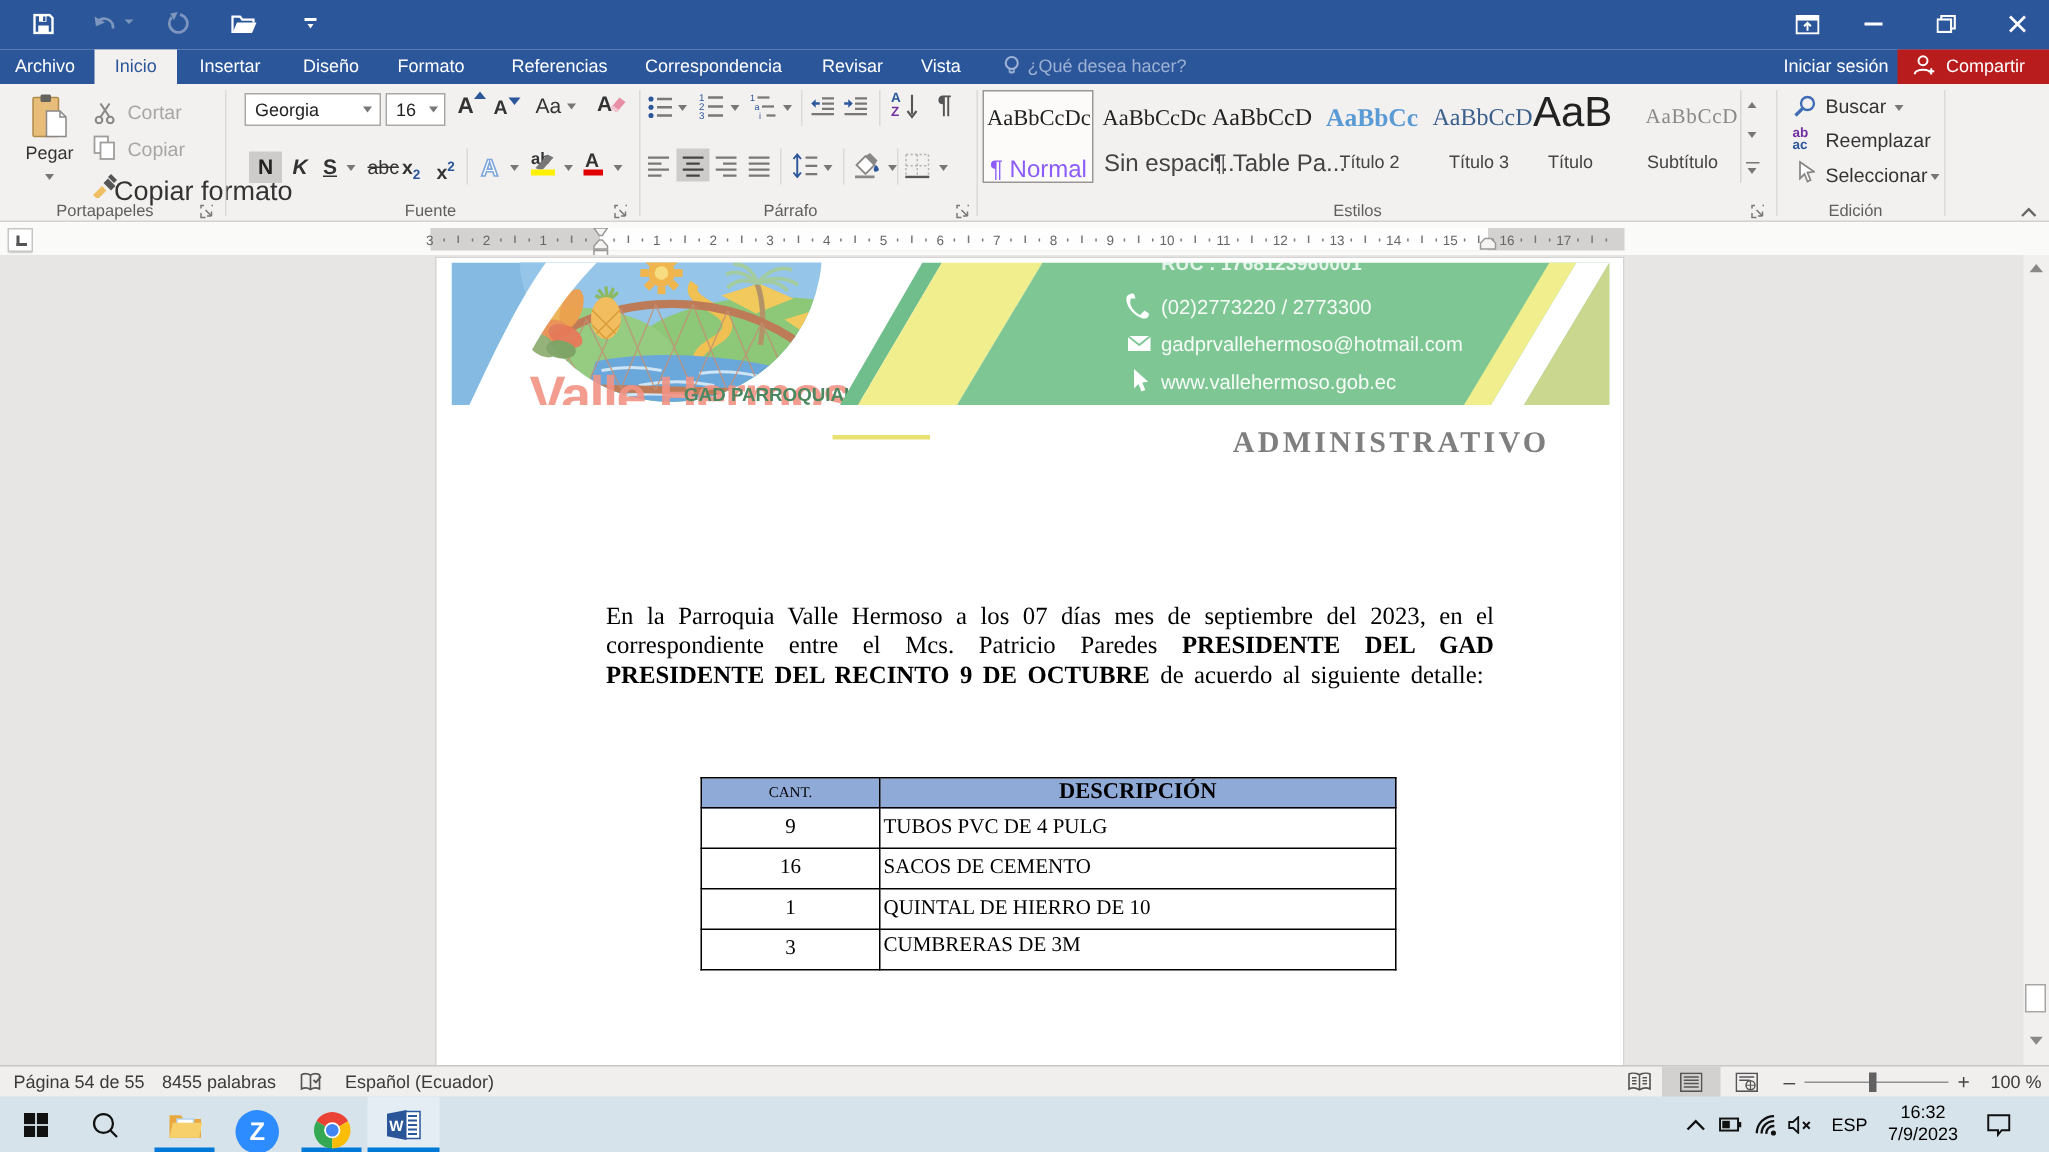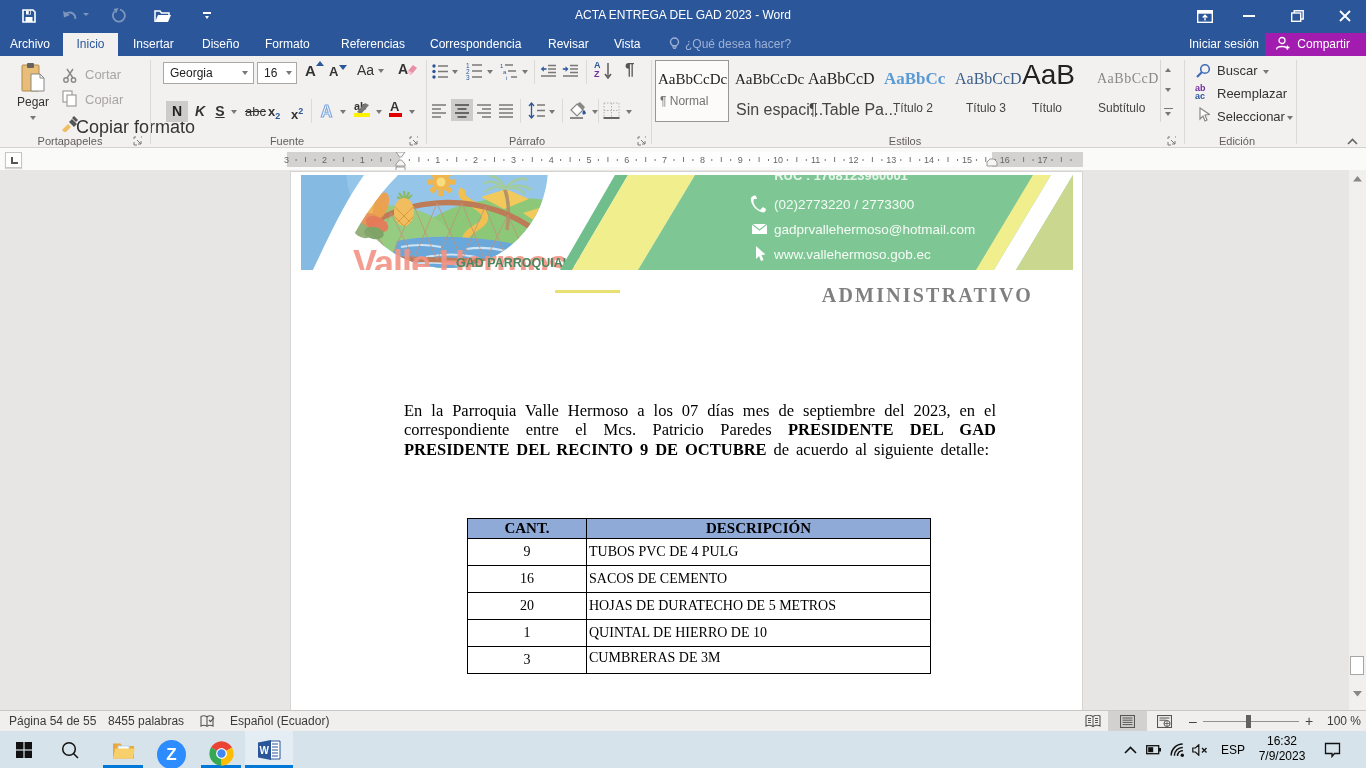--- a/index.html
+++ b/index.html
@@ -48,21 +48,20 @@
         <path d="M3.5 3.5 A6 6 0 1 0 9 1.7" fill="none" stroke="#7e96bd" stroke-width="1.8"></path>
         <path d="M7.5 0 l-5 1 2.5 4.5z" fill="#7e96bd"></path>
       </svg>
 
     <svg class="abs" style="left:154px;top:9px" width="18" height="14" viewBox="0 0 18 14">
         <path d="M1 13 V2 h5 l1.5 2 H15 v2" fill="none" stroke="#fff" stroke-width="1.5"></path>
         <path d="M1 13 L4 6 h13 l-3 7z" fill="#fff"></path>
       </svg>
     <span class="abs" style="left:203px;top:12px;width:8px;height:1.5px;background:#fff"></span>
     <span class="abs" style="left:204.5px;top:16px;width:0;height:0;border-left:2.8px solid transparent;border-right:2.8px solid transparent;border-top:3.5px solid #fff"></span>
-    <div class="abs" style="left:0;top:0;width:1366px;height:28px;text-align:center;line-height:30px;font-size:12px">ACTA ENTREGA DEL GAD 2023 - Word</div>
 
     <svg class="abs" style="left:1197px;top:10px" width="16" height="13" viewBox="0 0 16 13">
         <rect x="0.7" y="0.7" width="14.6" height="11.6" fill="none" stroke="#fff" stroke-width="1.4"></rect>
         <rect x="0.7" y="0.7" width="14.6" height="3" fill="#fff"></rect>
         <path d="M8 10.5 v-5 M5.7 7.5 l2.3-2.3 2.3 2.3" stroke="#fff" stroke-width="1.3" fill="none"></path>
       </svg>
     <span class="abs" style="left:1243px;top:15px;width:12px;height:1.8px;background:#fff"></span>
     <svg class="abs" style="left:1291px;top:10px" width="13" height="12" viewBox="0 0 13 12">
         <rect x="0.7" y="3" width="9" height="8.3" fill="none" stroke="#fff" stroke-width="1.4"></rect>
         <path d="M3.2 3 V0.7 h9 v8.3 h-2.5" fill="none" stroke="#fff" stroke-width="1.4"></path>
@@ -80,21 +79,21 @@
     <div class="tab" style="left:341px">Referencias</div>
     <div class="tab" style="left:430px">Correspondencia</div>
     <div class="tab" style="left:548px">Revisar</div>
     <div class="tab" style="left:614px">Vista</div>
     <svg class="abs" style="left:669px;top:4px" width="11" height="15" viewBox="0 0 11 15">
         <circle cx="5.5" cy="5" r="4" fill="none" stroke="#9eb1d4" stroke-width="1.4"></circle>
         <path d="M4 9 h3 v2 h-3z M4.3 11.5 h2.4" stroke="#9eb1d4" stroke-width="1" fill="none"></path>
       </svg>
     <div class="tab" style="left:685px;color:#9eb1d4">¿Qué desea hacer?</div>
     <div class="tab" style="left:1189px;color:#fff">Iniciar sesión</div>
-    <div class="tab" style="left:1265px;width:101px;background:#a21caf;text-align:left">
+    <div class="tab" style="left:1265px;width:101px;background:#b91c1c;text-align:left">
       <svg style="vertical-align:-3px;margin-left:10px" width="16" height="15" viewBox="0 0 16 15">
           <circle cx="7" cy="4.5" r="3" fill="none" stroke="#fff" stroke-width="1.3"></circle>
           <path d="M1.5 13.5 c0-4 11-4 11 0" fill="none" stroke="#fff" stroke-width="1.3"></path>
           <path d="M12.5 9.5 v4 M10.5 11.5 h4" stroke="#fff" stroke-width="1.3"></path>
         </svg>
       <span style="margin-left:3px">Compartir</span>
     </div>
   </div>
   <div id="ribbon">
 
@@ -244,21 +243,21 @@
       </svg>
     <span class="dar" style="position:absolute;left:626px;top:54px"></span>
     <div class="glabel" style="left:477px;width:100px">Párrafo</div>
     <svg class="launch" style="left:637px;top:80px" viewBox="0 0 10 10">
         <path d="M1 3 V1 h2 M1 6 v3 h3 M8 1 h1 M4 4 l4 4 M8 8 v-3 M8 8 h-3" stroke="#7a7874" stroke-width="1" fill="none"></path>
       </svg>
     <div class="gsep" style="left:651px"></div>
 
     <div class="abs" style="left:655px;top:4px;width:74px;height:62px;border:1px solid #999795;background:#fcfbfa"></div>
     <div class="abs ser" style="left:658px;top:15px;width:70px;font-size:15px;color:#222">AaBbCcDc</div>
-    <div class="abs" style="left:660px;top:38px;font-size:12px;color:#737373">¶ Normal</div>
+    <div class="abs" style="left:660px;top:49px;font-size:16px;color:#8b5cf6">¶ Normal</div>
     <div class="abs ser" style="left:735px;top:15px;width:70px;font-size:15px;color:#222">AaBbCcDc</div>
     <div class="abs" style="left:736px;top:45px;font-size:16px;color:#444">Sin espaci...</div>
     <div class="abs ser" style="left:808px;top:14px;width:70px;font-size:16px;color:#222">AaBbCcD</div>
     <div class="abs" style="left:809px;top:45px;font-size:16px;color:#444">¶ Table Pa...</div>
     <div class="abs ser" style="left:884px;top:13px;width:70px;font-size:17px;color:#5b9bd5;font-weight:bold">AaBbCc</div>
     <div class="abs" style="left:893px;top:45px;font-size:12px;color:#444">Título 2</div>
     <div class="abs ser" style="left:955px;top:14px;width:76px;font-size:16px;color:#3a5f8b">AaBbCcD</div>
     <div class="abs" style="left:966px;top:45px;font-size:12px;color:#444">Título 3</div>
     <div class="abs" style="left:1022px;top:3px;width:70px;font-size:28px;color:#222;font-family:'Liberation Sans'">AaB</div>
     <div class="abs" style="left:1032px;top:45px;font-size:12px;color:#444">Título</div>
@@ -503,34 +502,30 @@
       <div class="abs" style="left:264px;top:118px;width:65px;height:3px;background:#e8e172"></div>
       <div class="abs ser" style="left:400px;top:112px;width:342px;text-align:right;font-weight:bold;font-size:20px;letter-spacing:2.2px;color:#7f7f7f">ADMINISTRATIVO</div>
       <div class="abs ser" id="para" style="left:113px;top:229px;width:592px;font-size:16.5px;line-height:19.4px;color:#000">
         <div style="text-align:justify;text-align-last:justify">En la Parroquia Valle Hermoso a los 07 días mes de septiembre del 2023, en el</div>
         <div style="text-align:justify;text-align-last:justify">correspondiente entre el Mcs. Patricio Paredes <b>PRESIDENTE DEL GAD</b></div>
         <div style="word-spacing:2.8px"><b>PRESIDENTE DEL RECINTO 9 DE OCTUBRE</b> de acuerdo al siguiente detalle:</div>
       </div>
       <table class="ser" style="position:absolute;left:176px;top:346px;border-collapse:collapse;font-size:14px" cellspacing="0">
         <tbody>
             <tr style="background:#90aad8">
-              <td style="border:1px solid #000;width:119px;height:20px;text-align:center;font-weight:bold;font-size:15px;padding:0">CANT.</td>
+              <td style="border:1px solid #000;width:119px;height:20px;text-align:center;font-weight:normal;font-size:10px;padding:0">CANT.</td>
               <td style="border:1px solid #000;width:344px;text-align:center;font-weight:bold;font-size:15px;padding:0">DESCRIPCIÓN</td>
             </tr>
         <tr>
               <td style="border:1px solid #000;height:27px;text-align:center;padding:0">9</td>
               <td style="border:1px solid #000;padding:0 0 0 2px">TUBOS PVC DE 4 PULG</td>
             </tr>
         <tr>
               <td style="border:1px solid #000;height:27px;text-align:center;padding:0">16</td>
               <td style="border:1px solid #000;padding:0 0 0 2px">SACOS DE CEMENTO</td>
-            </tr>
-        <tr>
-              <td style="border:1px solid #000;height:27px;text-align:center;padding:0">20</td>
-              <td style="border:1px solid #000;padding:0 0 0 2px">HOJAS DE DURATECHO DE 5 METROS</td>
             </tr>
         <tr>
               <td style="border:1px solid #000;height:27px;text-align:center;padding:0">1</td>
               <td style="border:1px solid #000;padding:0 0 0 2px">QUINTAL DE HIERRO DE 10</td>
             </tr>
         <tr>
               <td style="border:1px solid #000;height:27px;text-align:center;padding:0">3</td>
               <td style="border:1px solid #000;padding:0 0 4px 2px">CUMBRERAS DE 3M</td>
             </tr>
       </tbody>

